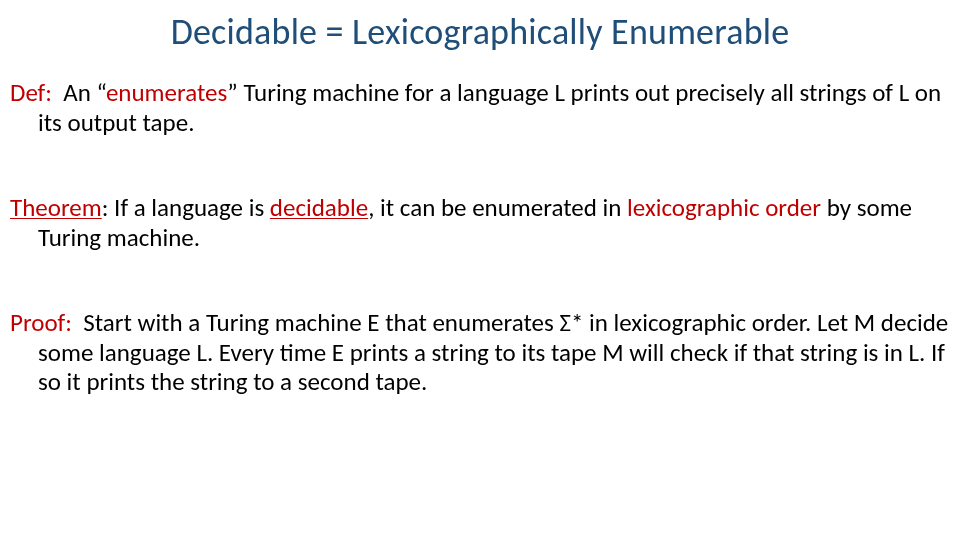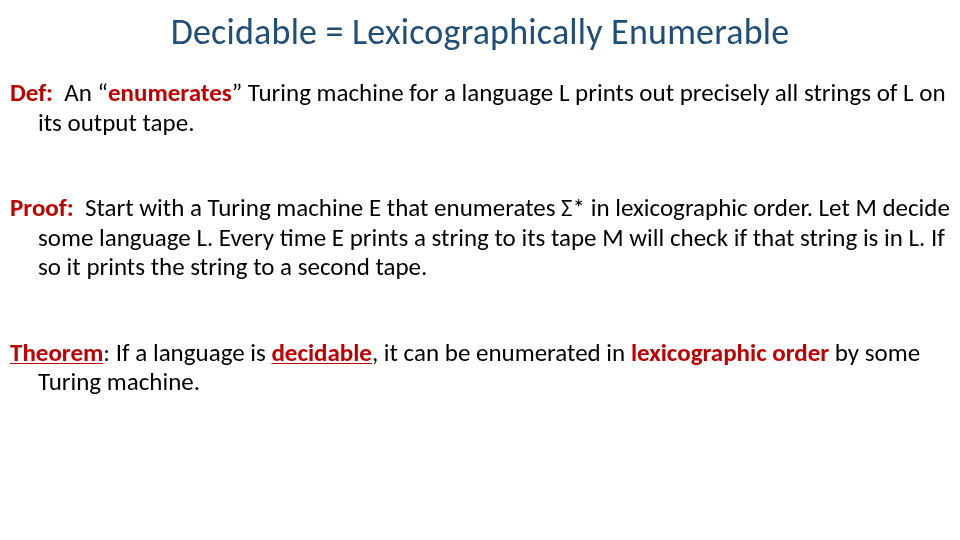--- a/index.html
+++ b/index.html
@@ -39,39 +39,39 @@
     color: #000000;
   }
   .para {
     margin: 0 0 56px 0;
     padding-left: 28px;
     text-indent: -28px;
   }
   .para:last-child {
     margin-bottom: 0;
   }
-  .red { color: #c00000; font-weight: bold; }
+  .red { color: #c00000; }
   .u { text-decoration: underline; text-decoration-thickness: 1px; text-underline-offset: 2px; }
 </style>
 </head>
 <body>
 
 <div class="slide">
 
   <div class="title">Decidable = Lexicographically Enumerable</div>
 
   <div class="body">
 
     <p class="para">
       <span class="red">Def:</span>&nbsp;&nbsp;<span>An “</span><span class="red">enumerates</span><span>” Turing machine for a language L prints out precisely all strings of L on its output tape.</span>
     </p>
 
     <p class="para">
-      <span class="red">Proof:</span>&nbsp;&nbsp;<span>Start with a Turing machine E that enumerates Σ* in lexicographic order. Let M decide some language L. Every time E prints a string to its tape M will check if that string is in L. If so it prints the string to a second tape.</span>
+      <span class="red u">Theorem</span><span>: If a language is </span><span class="red u">decidable</span><span>, it can be enumerated in </span><span class="red">lexicographic order</span><span> by some Turing machine.</span>
     </p>
 
     <p class="para">
-      <span class="red u">Theorem</span><span>: If a language is </span><span class="red u">decidable</span><span>, it can be enumerated in </span><span class="red">lexicographic order</span><span> by some Turing machine.</span>
+      <span class="red">Proof:</span>&nbsp;&nbsp;<span>Start with a Turing machine E that enumerates Σ* in lexicographic order. Let M decide some language L. Every time E prints a string to its tape M will check if that string is in L. If so it prints the string to a second tape.</span>
     </p>
 
   </div>
 
 </div>
 
 </body></html>

